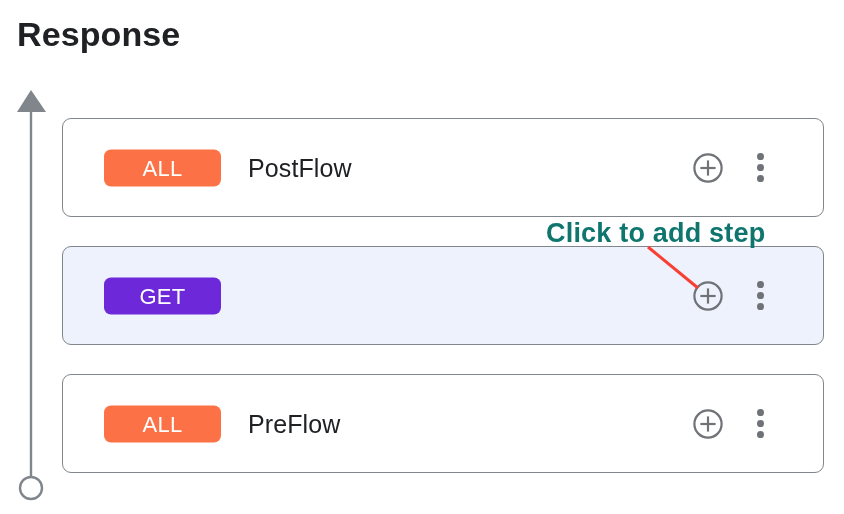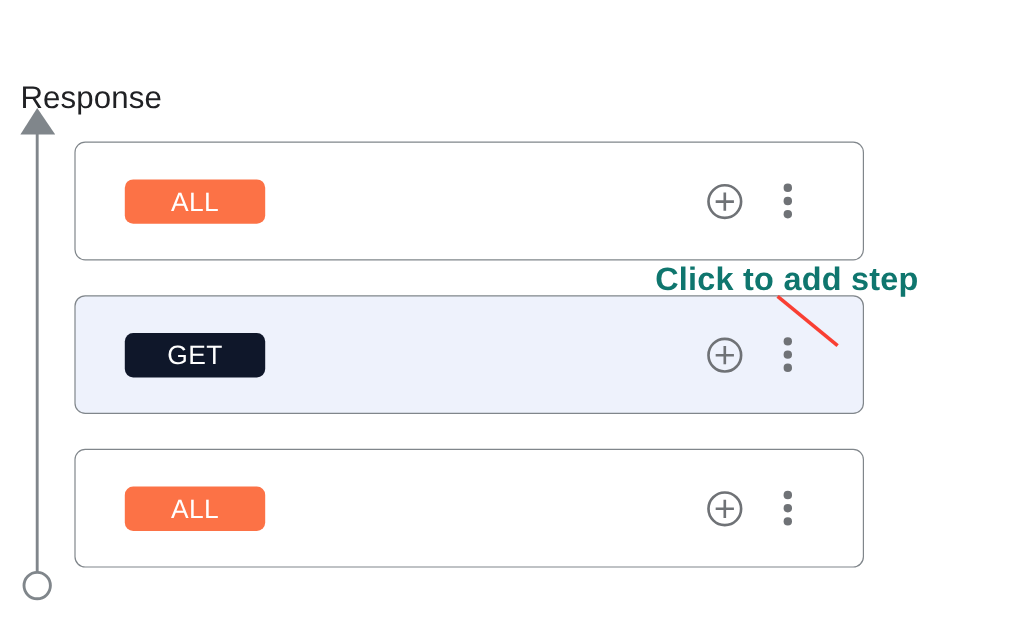--- a/index.html
+++ b/index.html
@@ -14,27 +14,26 @@
     overflow: hidden;
     font-family: "Liberation Sans", sans-serif;
     -webkit-font-smoothing: antialiased;
   }
 
   
   #page-title {
     position: absolute;
     left: 17px;
     top: 19px;
-    font-size: 26px;
+    font-size: 34px;
     line-height: 30px;
     color: #202124;
-    font-weight: 400;
+    font-weight: 700;
     letter-spacing: 0.1px;
     white-space: nowrap;
-    margin-top: 47px;
   }
 
   
   #flow-axis {
     position: absolute;
     left: 0px;
     top: 80px;
     width: 64px;
     height: 430px;
   }
@@ -42,21 +41,21 @@
   
   #card-stack {
     position: absolute;
     left: 62px;
     top: 118px;
     width: 762px;
   }
   .flow-card {
     position: relative;
     box-sizing: border-box;
-    width: 658px;
+    width: 762px;
     height: 99px;
     border: 1.6px solid #80868b;
     border-radius: 9px;
     background: #ffffff;
     margin-bottom: 29px;
   }
   .flow-card.selected {
     background: #eef2fc;
   }
   .flow-card:last-child { margin-bottom: 0; }
@@ -71,21 +70,21 @@
     border-radius: 7px;
     color: #ffffff;
     font-size: 22px;
     line-height: 37px;
     text-align: center;
     letter-spacing: 0.3px;
     font-weight: 400;
     user-select: none;
   }
   .badge-all { background: #fc7246; }
-  .badge-get { background: #0f172a; }
+  .badge-get { background: #6d28d9; }
 
   .card-label {
     position: absolute;
     left: 185px;
     top: 50%;
     transform: translateY(-50%);
     font-size: 25px;
     line-height: 28px;
     color: #202124;
     letter-spacing: 0.1px;
@@ -154,20 +153,21 @@
     <polygon points="31,10 46,32 17,32" fill="#80868b"></polygon>
     <line x1="31" y1="30" x2="31" y2="397" stroke="#80868b" stroke-width="2.4"></line>
     <circle cx="31" cy="408" r="11" fill="none" stroke="#80868b" stroke-width="2.4"></circle>
   </svg>
 </div>
 
 <div id="card-stack">
 
   <div class="flow-card">
     <div class="method-badge badge-all">ALL</div>
+    <div class="card-label">PostFlow</div>
     <div class="card-actions">
       <svg class="add-step-btn" viewBox="0 0 34 34">
         <circle cx="17" cy="17" r="13.6" fill="none" stroke="#6f7276" stroke-width="2.2"></circle>
         <line x1="17" y1="9.4" x2="17" y2="24.6" stroke="#6f7276" stroke-width="2.2"></line>
         <line x1="9.4" y1="17" x2="24.6" y2="17" stroke="#6f7276" stroke-width="2.2"></line>
       </svg>
       <div class="kebab-btn">
         <span class="kebab-dot"></span>
         <span class="kebab-dot"></span>
         <span class="kebab-dot"></span>
@@ -186,20 +186,21 @@
       <div class="kebab-btn">
         <span class="kebab-dot"></span>
         <span class="kebab-dot"></span>
         <span class="kebab-dot"></span>
       </div>
     </div>
   </div>
 
   <div class="flow-card">
     <div class="method-badge badge-all">ALL</div>
+    <div class="card-label">PreFlow</div>
     <div class="card-actions">
       <svg class="add-step-btn" viewBox="0 0 34 34">
         <circle cx="17" cy="17" r="13.6" fill="none" stroke="#6f7276" stroke-width="2.2"></circle>
         <line x1="17" y1="9.4" x2="17" y2="24.6" stroke="#6f7276" stroke-width="2.2"></line>
         <line x1="9.4" y1="17" x2="24.6" y2="17" stroke="#6f7276" stroke-width="2.2"></line>
       </svg>
       <div class="kebab-btn">
         <span class="kebab-dot"></span>
         <span class="kebab-dot"></span>
         <span class="kebab-dot"></span>

